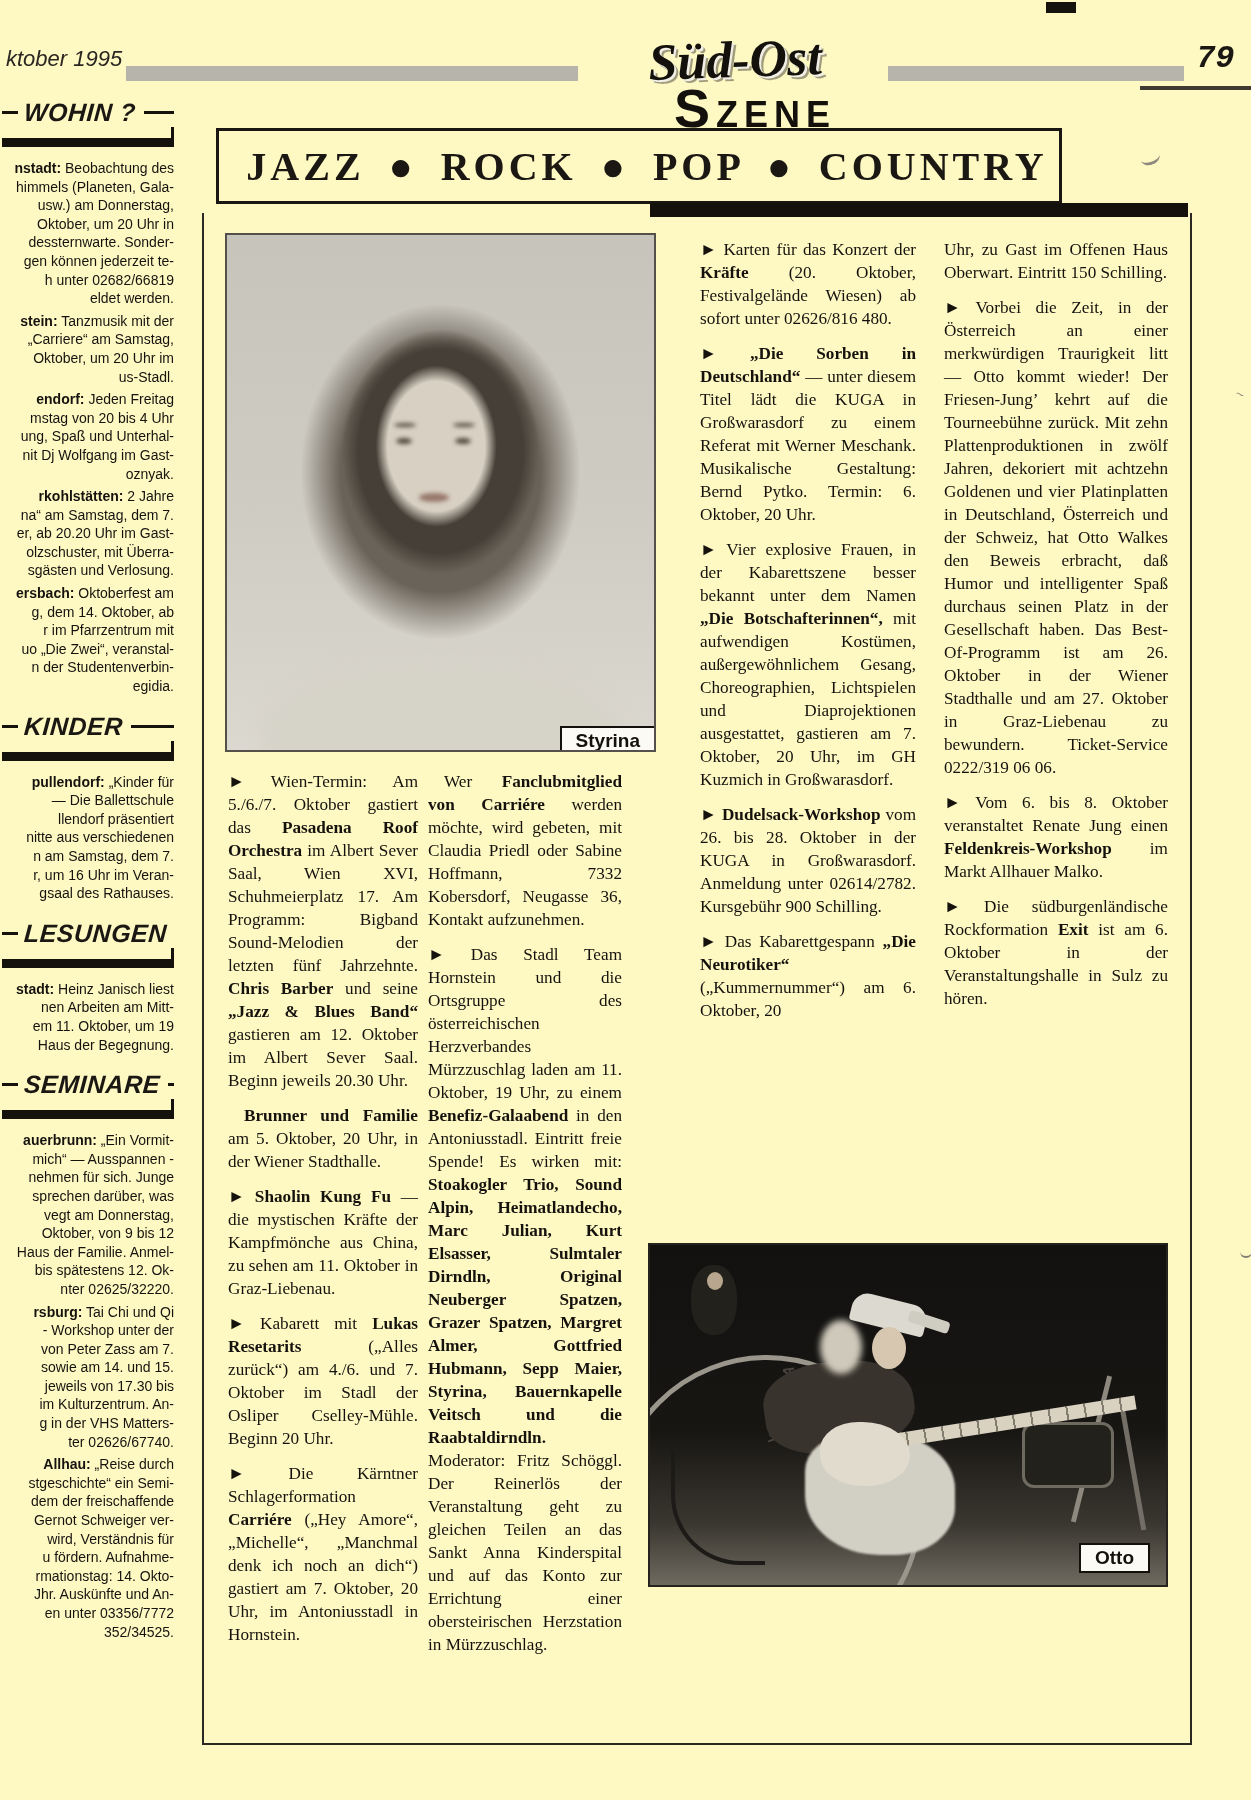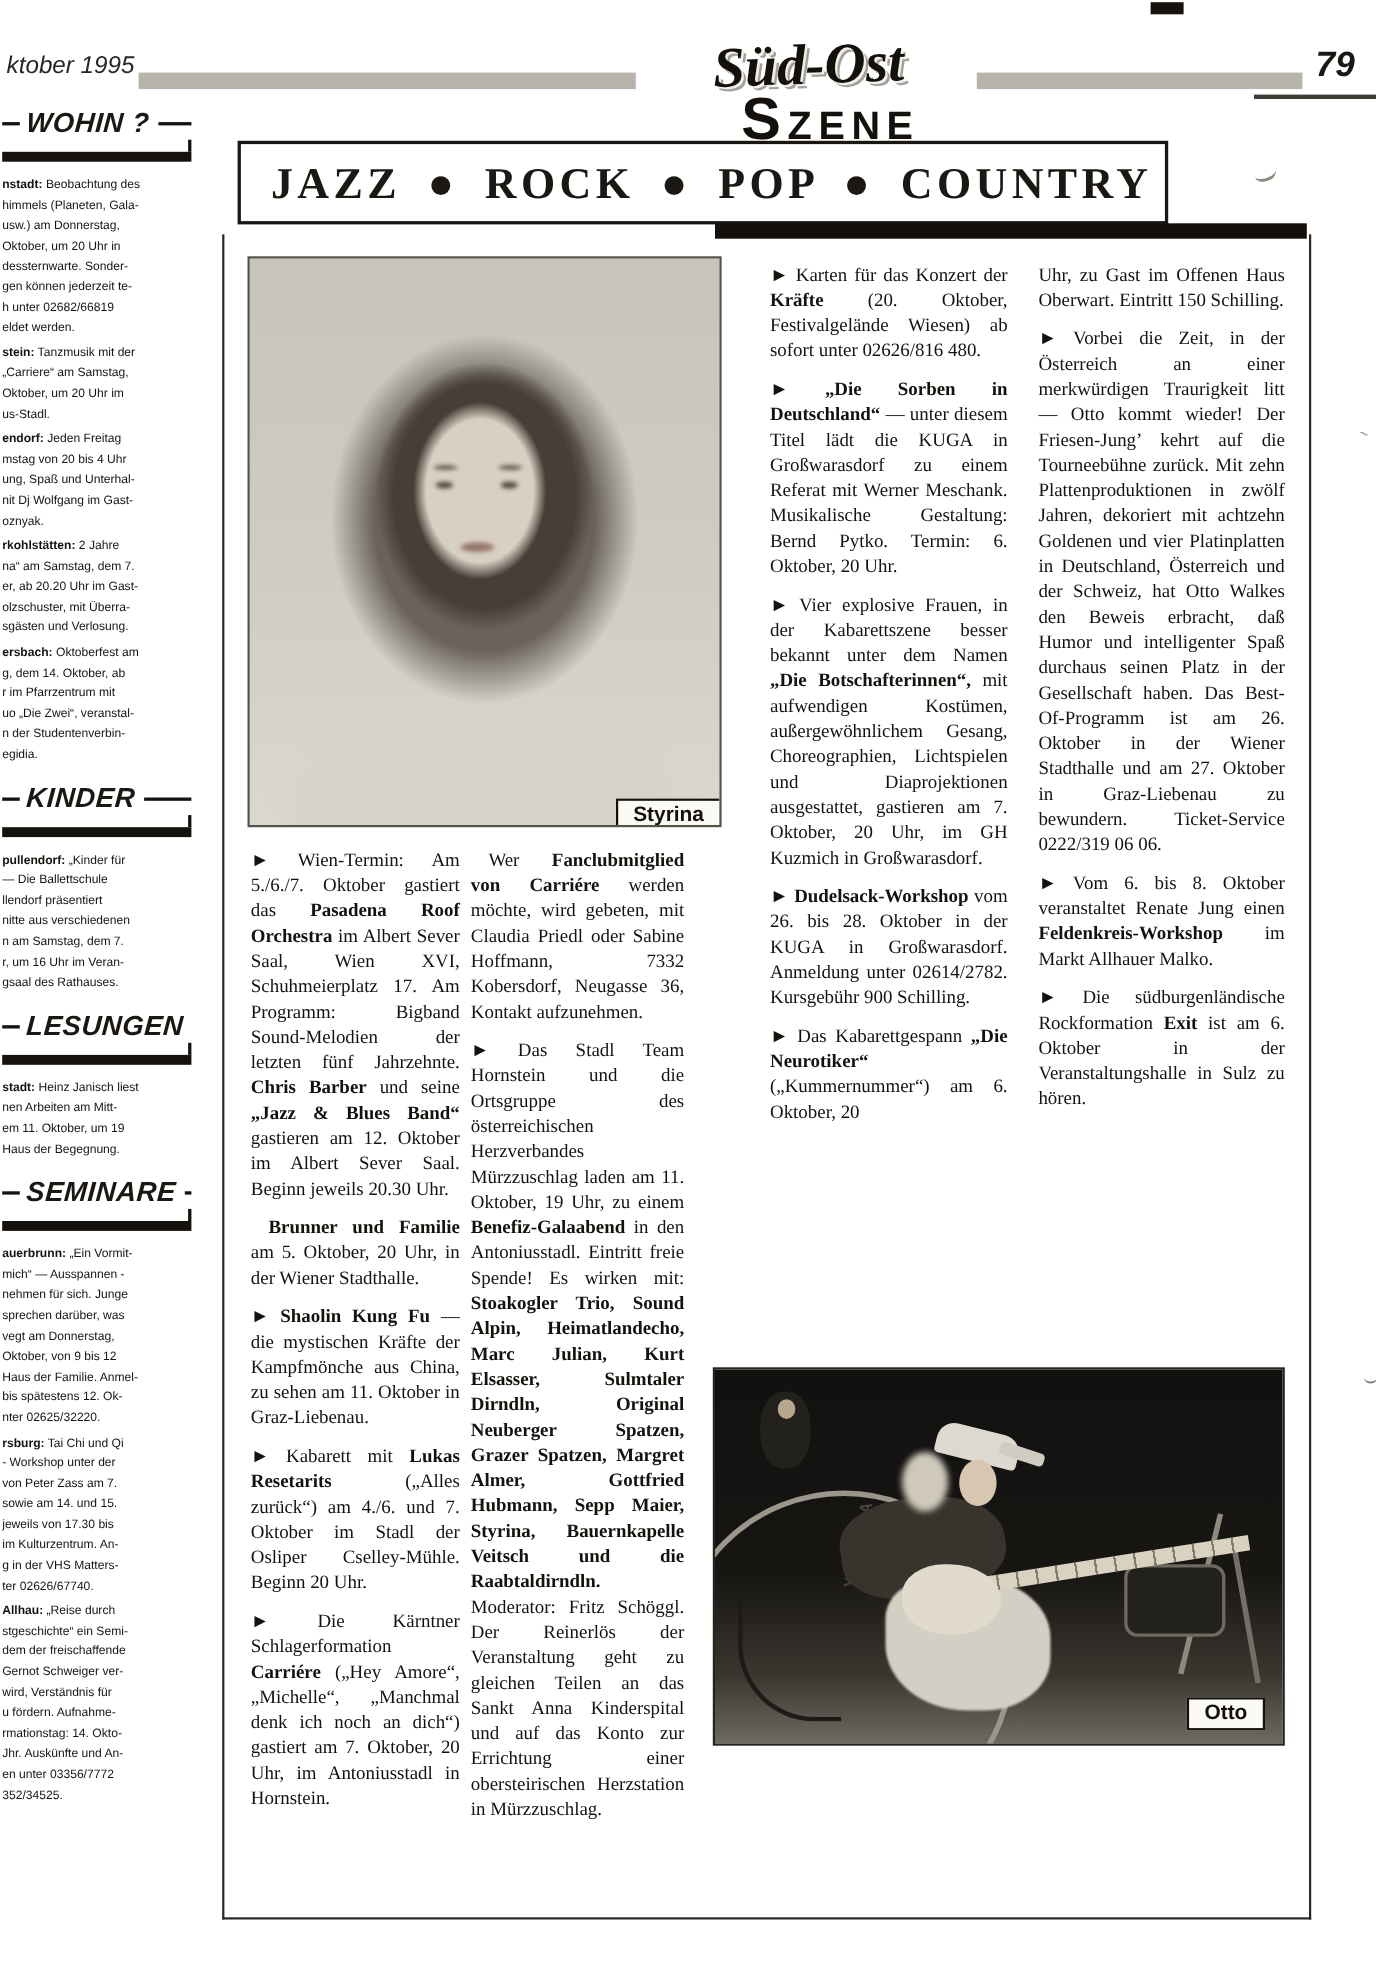--- a/index.html
+++ b/index.html
@@ -1,45 +1,45 @@
 <!DOCTYPE html>
 <html><head>
 <meta charset="utf-8">
 <style>
   html,body{margin:0;padding:0;background:#d8d5cc;}
-  .page{position:relative;width:1251px;height:1800px;background:#ffffff;overflow:hidden;
+  .page{position:relative;width:1251px;height:1800px;background:#fef9c3;overflow:hidden;
         color:#1b1713;font-family:"Liberation Sans",sans-serif;}
 
   
   .edition-date{position:absolute;left:6px;top:46px;font-style:italic;font-size:22px;color:#2a2622;}
   .bar{position:absolute;top:66px;height:15px;background:#b7b4ab;}
   .bar-left{left:126px;width:452px;}
   .bar-right{left:888px;width:296px;}
   .logo{position:absolute;left:585px;top:30px;width:300px;text-align:center;color:#14110d;}
   .logo-top{font-family:"Liberation Serif",serif;font-style:italic;font-weight:900;font-size:52px;
             transform:rotate(-2deg);text-shadow:2px 2px 0 #f2efe6,4px 4px 0 rgba(20,17,14,.4);}
   .logo-bottom{font-family:"Liberation Sans",sans-serif;font-weight:900;font-size:36px;letter-spacing:6px;
                margin-top:-12px;text-align:center;padding-left:40px;}
   .logo-bottom::first-letter{font-size:54px;}
-  .page-number{position:absolute;left:1196px;top:40px;font-family:Liberation Sans, sans-serif;
+  .page-number{position:absolute;left:1196px;top:40px;font-family:Liberation Mono, monospace;
                font-style:italic;font-weight:bold;font-size:32px;}
   .pg-rule{position:absolute;left:1140px;top:86px;width:111px;height:4px;background:#3f3b33;}
   .corner-dash{position:absolute;left:1046px;top:2px;width:30px;height:11px;background:#16130f;}
 
   
   .sidebar{position:absolute;left:2px;top:98px;width:172px;}
   .sec{margin-bottom:16px;}
   .sec-head{display:flex;align-items:center;}
   .sec-head::before{content:"";width:16px;height:3px;background:#15120e;margin-right:6px;flex:0 0 auto;}
   .sec-head::after{content:"";flex:1;height:3px;background:#15120e;margin-left:8px;}
   .sec-title{font-style:italic;font-weight:900;font-size:25px;letter-spacing:.5px;white-space:nowrap;
              transform:skewX(-4deg);}
   .sec-drop{height:11px;border-right:3px solid #15120e;}
   .sec-bar{height:9px;background:#15120e;margin-bottom:12px;}
-  .side-para{white-space:pre-line;font-size:11px;line-height:18.6px;margin:0 0 4px 0;color:#16130f;}
+  .side-para{white-space:pre-line;font-size:14px;line-height:18.6px;margin:0 0 4px 0;color:#16130f;text-align:right;}
 
   
   .content-box{position:absolute;left:202px;top:213px;width:986px;height:1530px;
                border:2px solid #2b2723;border-top:none;}
   .headline-box{position:absolute;left:216px;top:128px;width:824px;height:70px;
                 border:3px solid #1a1713;display:flex;align-items:center;justify-content:center;padding-left:16px;}
   .headline{font-family:"Liberation Serif","DejaVu Serif",serif;font-weight:bold;font-size:40px;
             letter-spacing:4px;word-spacing:10px;white-space:nowrap;}
   .black-bar{position:absolute;left:650px;top:203px;width:538px;height:14px;background:#14110d;}
 

